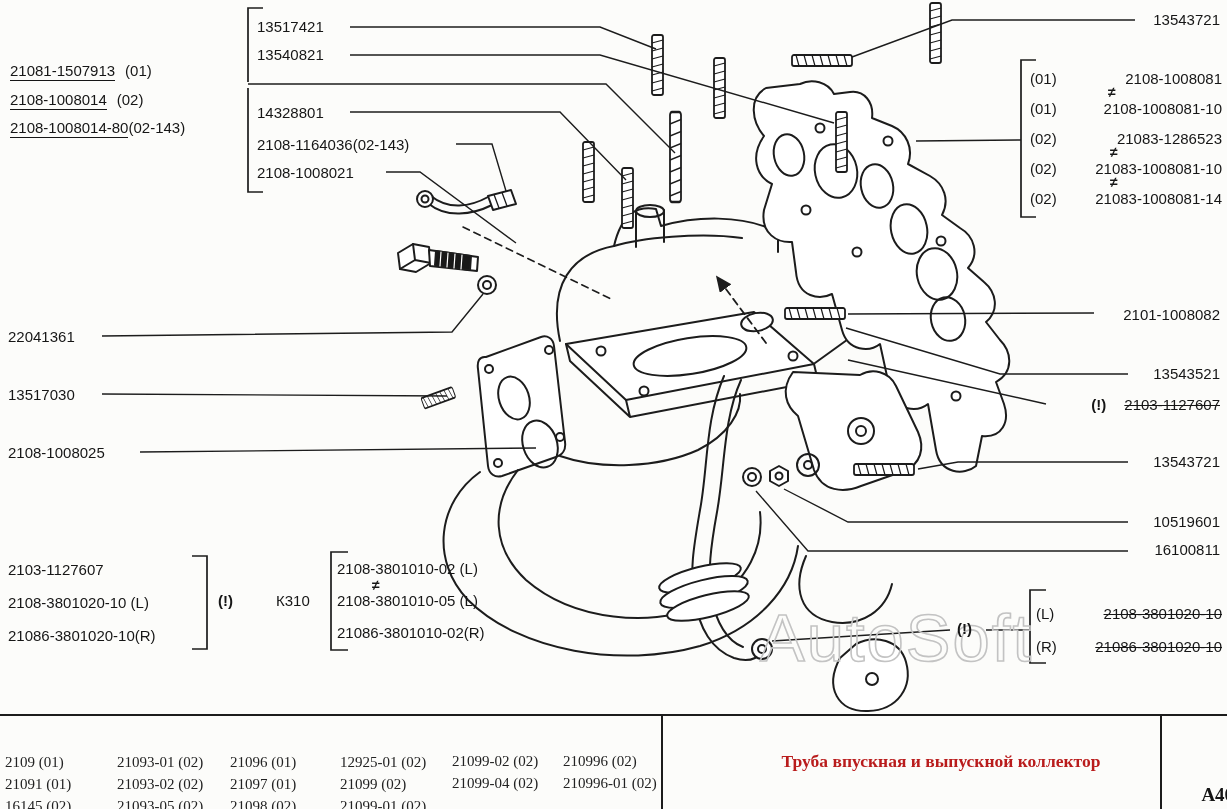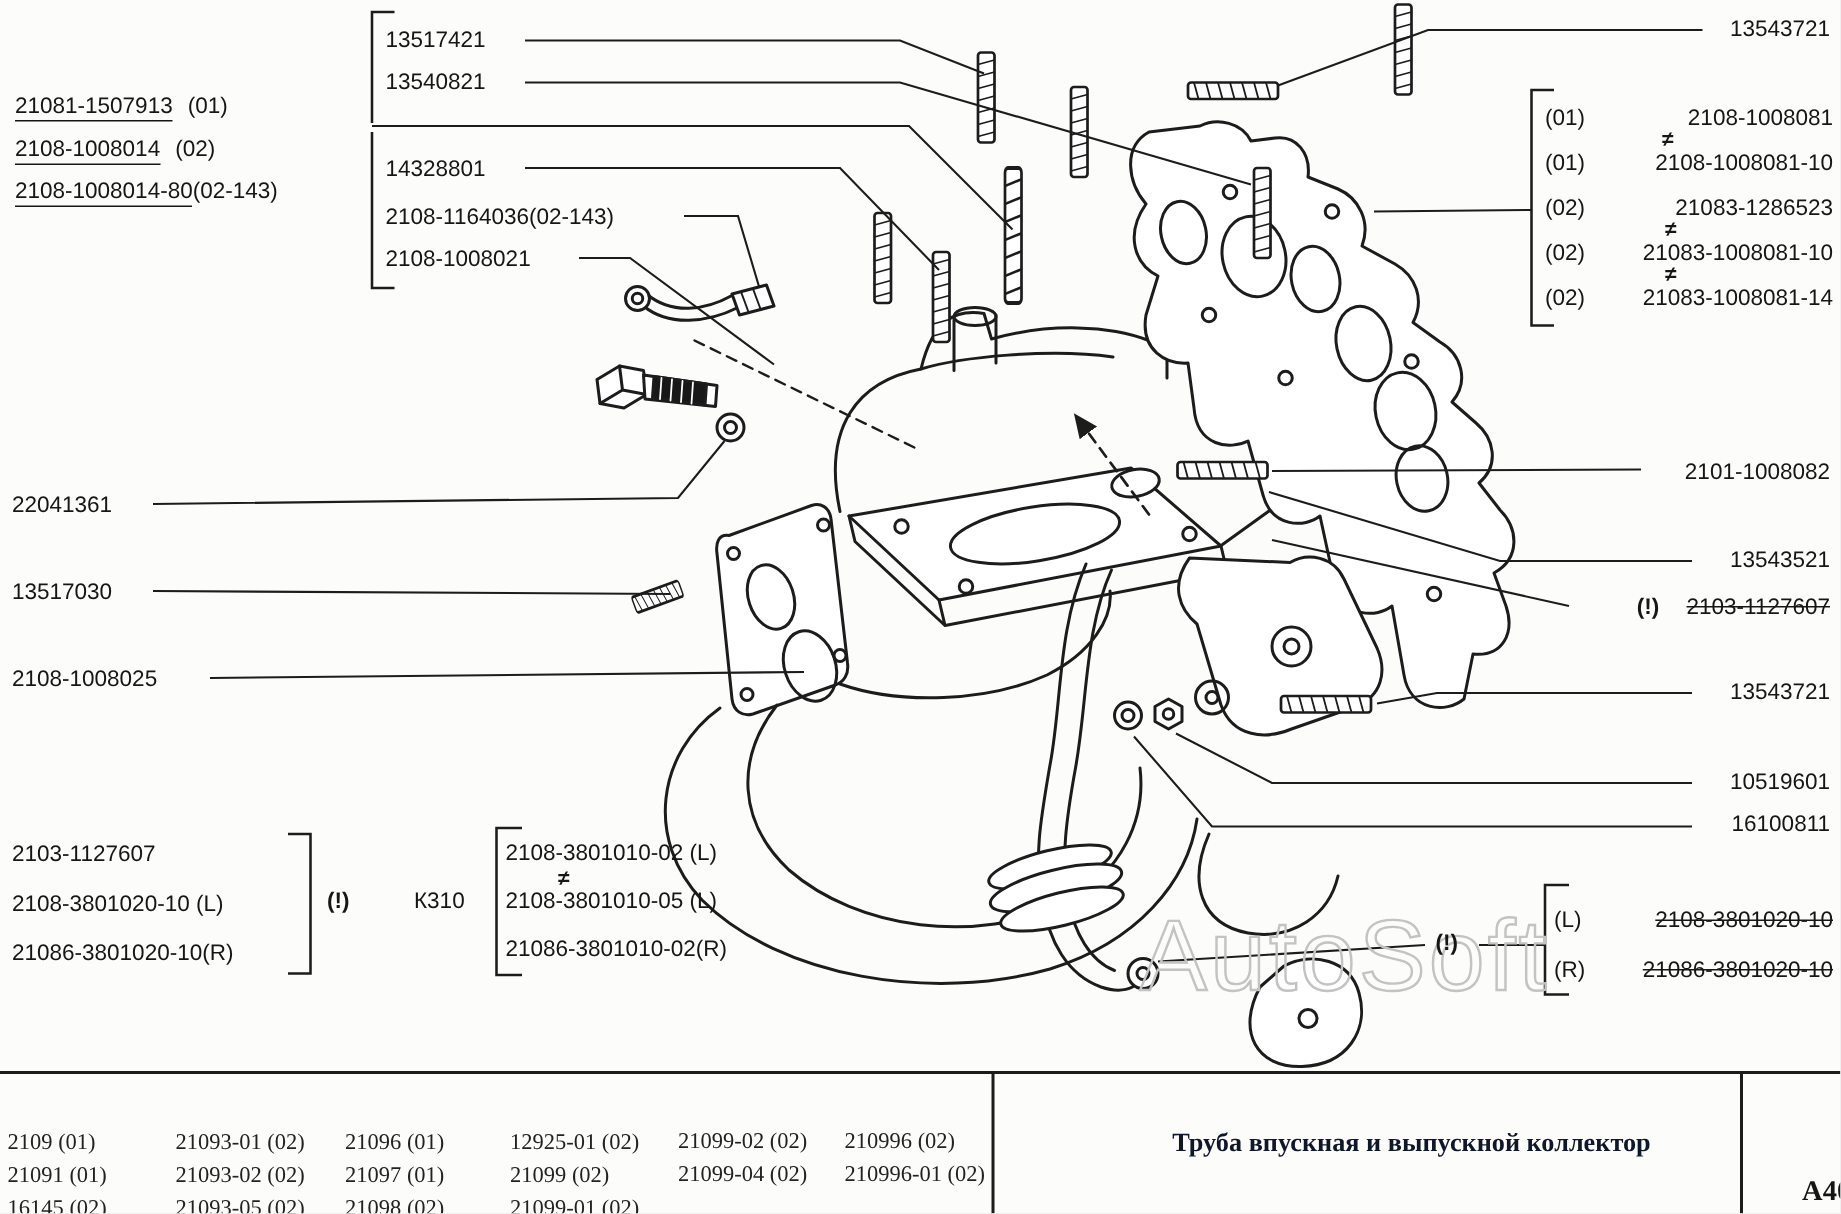--- a/index.html
+++ b/index.html
@@ -19,21 +19,21 @@
   .neq{position:absolute;z-index:5;font-size:14px;font-weight:bold;}
   .mark{font-weight:bold;}
   
   .hline{position:absolute;left:0;top:714px;width:1227px;height:2px;background:#1c1c1c;z-index:3;}
   .vline{position:absolute;top:716px;height:93px;width:2px;background:#1c1c1c;z-index:3;}
   .tbl-col{position:absolute;top:751px;z-index:4;font-family:"Liberation Serif",serif;
            font-size:15px;color:#222;}
   .tbl-col div{line-height:22px;white-space:nowrap;}
   .title-cell{position:absolute;left:663px;top:716px;width:556px;height:90px;z-index:4;
               display:flex;align-items:center;justify-content:center;
-              font-family:"Liberation Serif",serif;font-weight:bold;font-size:17.5px;color:#0f172a;text-align:right;}
+              font-family:"Liberation Serif",serif;font-weight:bold;font-size:17.5px;color:#b91c1c;text-align:right;}
   .code-cell{position:absolute;left:1162px;top:716px;width:65px;height:90px;z-index:4;
              display:flex;align-items:flex-end;justify-content:center;
              font-family:"Liberation Serif",serif;font-weight:bold;font-size:19px;color:#151515;padding-left:28px;}
 </style>
 </head>
 <body>
 
 <div class="page">
 
   <svg class="diagram" width="1227" height="809" viewBox="0 0 1227 809">

